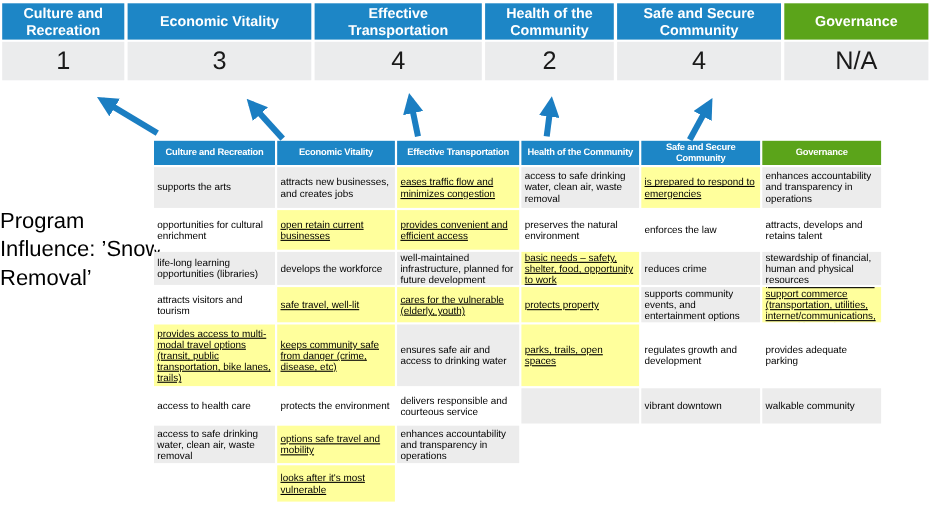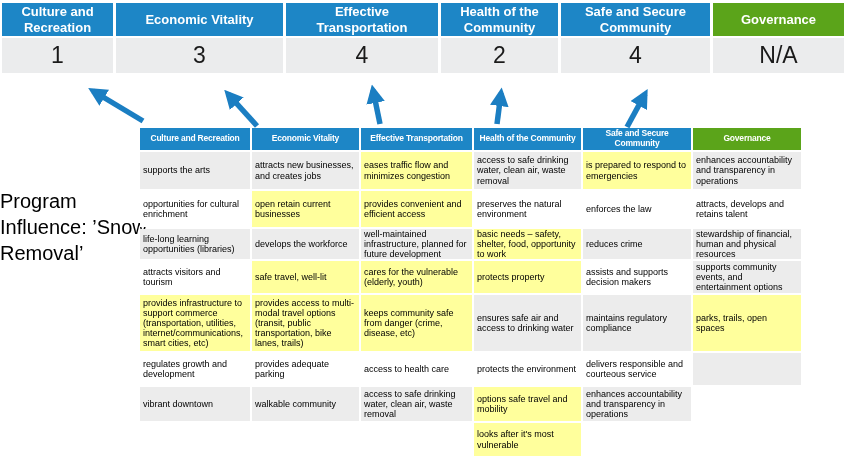--- a/index.html
+++ b/index.html
@@ -64,21 +64,21 @@
     display:flex; align-items:center; justify-content:center;
     text-align:center; padding:0 2px;
   }
   .m-head.green { background:var(--header-green); }
   .m-cell {
     font-size:9px; line-height:1.12; padding:1px 3px;
     display:flex; align-items:center;
     background:#fff; color:#000; overflow:hidden;
   }
   .m-cell.odd { background:var(--row-gray); }
-  .m-cell.hl { background:var(--highlight-yellow); }
+  .m-cell.hl { background:var(--highlight-yellow);text-decoration:underline; }
 </style>
 </head>
 <body style="--header-blue: #1d86c6; --header-green: #5ba41a; --highlight-yellow: #ffff9c; --row-gray: #ececec; --arrow-blue: #1b7ec2; --score-gray: #ebeced;">
 
 <div id="summary-grid">
     <div class="s-head">Culture and Recreation</div>
     <div class="s-head">Economic Vitality</div>
     <div class="s-head">Effective Transportation</div>
     <div class="s-head">Health of the Community</div>
     <div class="s-head">Safe and Secure Community</div>
@@ -128,27 +128,25 @@
     <div class="m-cell odd">life-long learning opportunities (libraries)</div>
     <div class="m-cell odd">develops the workforce</div>
     <div class="m-cell odd">well-maintained infrastructure, planned for future development</div>
     <div class="m-cell odd hl">basic needs – safety, shelter, food, opportunity to work</div>
     <div class="m-cell odd">reduces crime</div>
     <div class="m-cell odd">stewardship of financial, human and physical resources</div>
     <div class="m-cell">attracts visitors and tourism</div>
     <div class="m-cell hl">safe travel, well-lit</div>
     <div class="m-cell hl">cares for the vulnerable (elderly, youth)</div>
     <div class="m-cell hl">protects property</div>
-    <div class="m-cell">assists and supports decision makers</div>
     <div class="m-cell odd">supports community events, and entertainment options</div>
     <div class="m-cell odd hl">provides infrastructure to support commerce (transportation, utilities, internet/communications, smart cities, etc)</div>
     <div class="m-cell odd hl">provides access to multi-modal travel options (transit, public transportation, bike lanes, trails)</div>
     <div class="m-cell odd hl">keeps community safe from danger (crime, disease, etc)</div>
     <div class="m-cell odd">ensures safe air and access to drinking water</div>
-    <div class="m-cell odd">maintains regulatory compliance</div>
     <div class="m-cell hl">parks, trails, open spaces</div>
     <div class="m-cell">regulates growth and development</div>
     <div class="m-cell">provides adequate parking</div>
     <div class="m-cell">access to health care</div>
     <div class="m-cell">protects the environment</div>
     <div class="m-cell">delivers responsible and courteous service</div>
     <div class="m-cell odd"></div>
     <div class="m-cell odd">vibrant downtown</div>
     <div class="m-cell odd">walkable community</div>
     <div class="m-cell odd">access to safe drinking water, clean air, waste removal</div>

